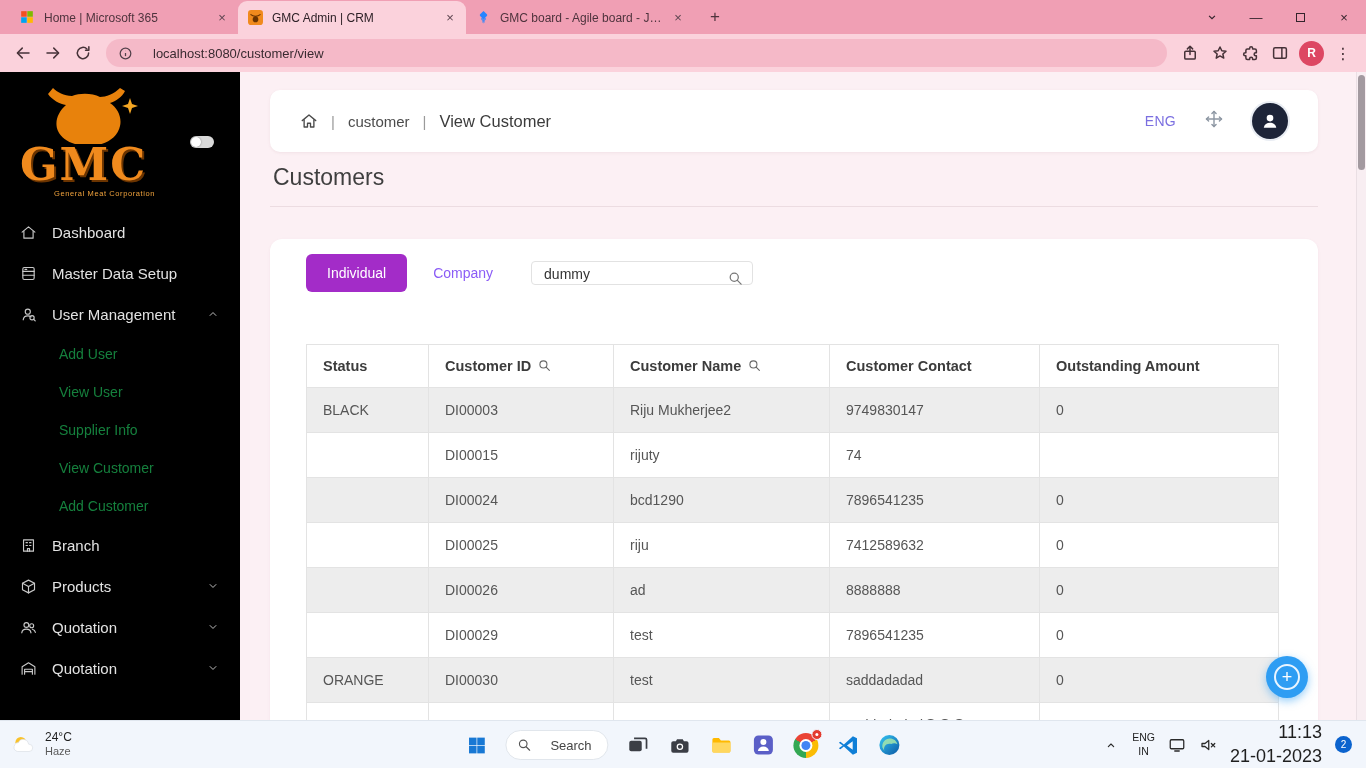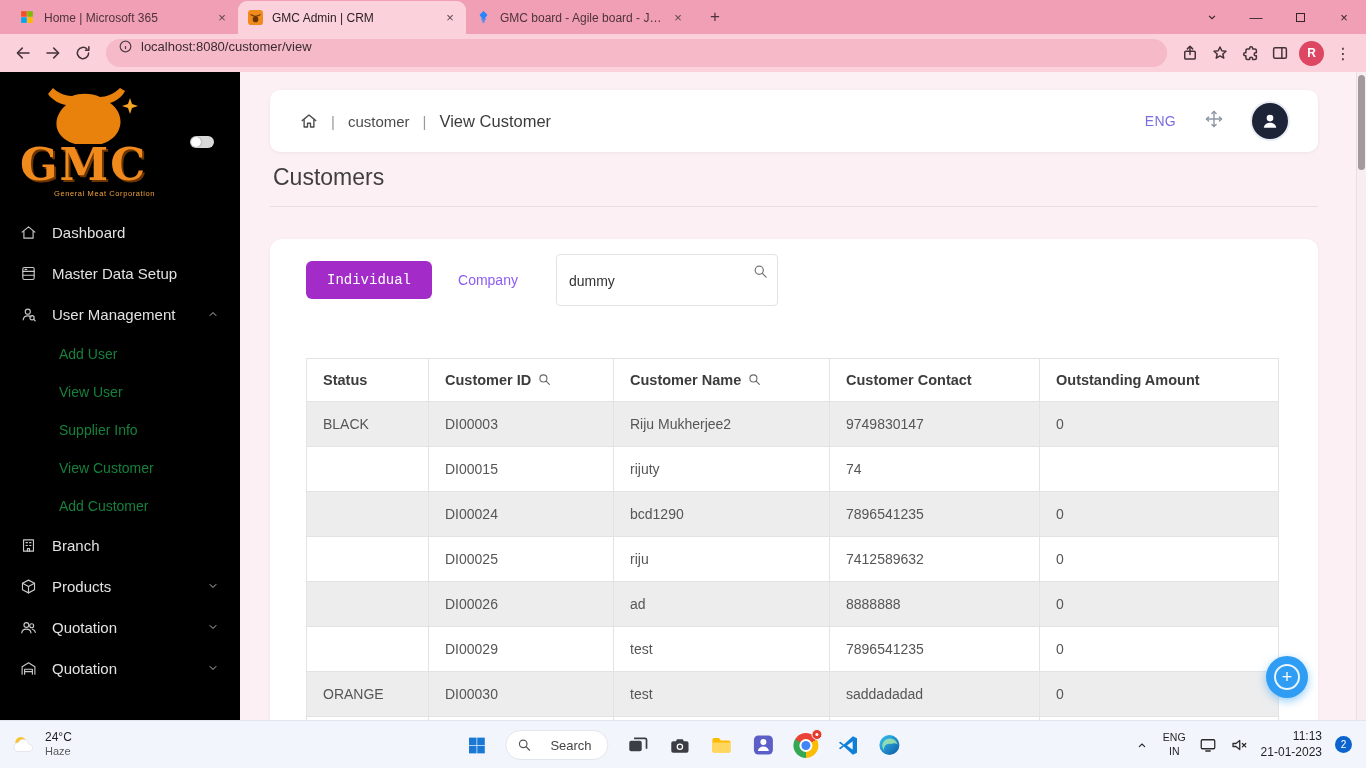--- a/index.html
+++ b/index.html
@@ -16,21 +16,21 @@
 .newtab{width:26px;height:26px;margin:0 0 4px 8px;font-size:17px;color:#4e333d;display:flex;align-items:center;justify-content:center}
 .win-zone{margin-left:auto;display:flex;height:34px}
 .win-btn{width:44px;display:flex;align-items:center;justify-content:center;color:#33232b;font-size:13px}
 .win-btn .box{width:9px;height:9px;border:1.5px solid #33232b;display:block}
 .win-btn svg{width:14px;height:14px;stroke:#33232b;fill:none;stroke-width:2}
 
 
 .toolbar{height:38px;background:#fbd2dc;display:flex;align-items:center;padding:0 8px;flex:none}
 .tool-btn{width:30px;height:30px;display:flex;align-items:center;justify-content:center;color:#463238;flex:none}
 .tool-btn svg{width:18px;height:18px;stroke:#463238;fill:none;stroke-width:2;stroke-linecap:round;stroke-linejoin:round}
-.omnibox{flex:1;height:28px;margin:0 8px;background:#f5b9c8;border-radius:14px;display:flex;align-items:flex-start;gap:8px;padding:0 12px;min-width:0}
+.omnibox{flex:1;height:28px;margin:0 8px;background:#f5b9c8;border-radius:14px;display:flex;align-items:center;gap:20px;padding:0 12px;min-width:0}
 .omnibox svg{width:15px;height:15px;stroke:#53404a;fill:none;stroke-width:2;flex:none}
 .omnibox .url{font-size:13px;color:#3a2b31;white-space:nowrap}
 .avatar-chip{width:25px;height:25px;border-radius:50%;background:#dd4763;color:#fff;font-size:12px;font-weight:bold;display:flex;align-items:center;justify-content:center;margin:0 4px;flex:none}
 .dots{font-family:"DejaVu Sans",sans-serif;font-size:16px;color:#463238}
 
 
 .app{flex:1;display:flex;min-height:0;position:relative}
 
 
 .sidebar{width:240px;background:#000;flex:none;position:relative;overflow:hidden}
@@ -54,24 +54,24 @@
 .crumb .sep{color:#9a9a9a}
 .crumb .page{font-size:16.5px;color:#3c3c3c}
 .top-right{margin-left:auto;display:flex;align-items:center;gap:28px}
 .eng{color:#7b6fe0;font-size:14px;letter-spacing:.3px;cursor:pointer}
 .move-icon svg{width:20px;height:20px;stroke:#8d97a3;fill:none;stroke-width:1.7;stroke-linecap:round;stroke-linejoin:round}
 .user-avatar{width:36px;height:36px;border-radius:50%;background:#1d2438;display:flex;align-items:center;justify-content:center;box-shadow:0 0 0 2px #e9edf3;cursor:pointer}
 .page-title{margin:12px 0 0 3px;font-size:23px;font-weight:500;color:#3f3f3f}
 .rule{border:none;border-top:1px solid #ecdce1;margin-top:15px}
 .card{background:#fff;border-radius:12px;margin-top:32px;padding:15px 36px;height:640px;box-shadow:0 1px 3px rgba(180,140,150,.10)}
 .filter{display:flex;align-items:center}
-.btn-primary{background:#a32cc8;color:#fff;border:none;border-radius:6px;padding:11px 21px;font-size:14px;font-family:Liberation Mono, monospace;cursor:pointer}
+.btn-primary{background:#a32cc8;color:#fff;border:none;border-radius:6px;padding:11px 21px;font-size:14px;font-family:Liberation Sans, sans-serif;cursor:pointer}
 .company{margin-left:26px;color:#8b5cf6;font-size:14px;cursor:pointer}
 .search-box{margin-left:38px;position:relative}
-.search-box input{width:222px;height:52px;border:1px solid #e2e2e2;border-radius:4px;padding:2px 36px 0 12px;font-size:14px;color:#333;font-family:inherit;outline:none;background:#fff}
+.search-box input{width:222px;height:24px;border:1px solid #e2e2e2;border-radius:4px;padding:2px 36px 0 12px;font-size:14px;color:#333;font-family:inherit;outline:none;background:#fff}
 .search-box .mag{position:absolute;right:10px;top:10px}
 svg.mag{width:15px;height:15px;stroke:#777;fill:none;stroke-width:2;stroke-linecap:round}
 table{margin-top:52px;border-collapse:collapse;table-layout:fixed;width:972px}
 th{font-size:14.5px;font-weight:bold;color:#3c3c3c;text-align:left;padding:13px 16px;border:1px solid #e3e3e3;background:#fff}
 th svg.mag{width:13px;height:13px;vertical-align:-1px;margin-left:7px;stroke:#666}
 td{font-size:14px;color:#565656;padding:14px 16px;border:1px solid #e3e3e3;overflow:hidden;white-space:nowrap}
 tbody tr:nth-child(odd) td{background:#ededed}
 .fab{position:absolute;right:48px;bottom:22px;width:42px;height:42px;border-radius:50%;background:#2e9df3;border:none;box-shadow:0 3px 8px rgba(46,157,243,.5);display:flex;align-items:center;justify-content:center;cursor:pointer}
 .fab .ring{width:26px;height:26px;border:2px solid #eaf5ff;border-radius:50%;display:flex;align-items:center;justify-content:center;color:#fff;font-size:18px;line-height:1}
 
@@ -89,21 +89,21 @@
 .search-pill{height:30px;background:#fff;border:1px solid #e1e6ec;border-radius:16px;display:flex;align-items:center;gap:19px;padding:0 16px 0 11px;font-size:13px;color:#454545;cursor:pointer}
 .search-pill svg{width:14px;height:14px;stroke:#555;fill:none;stroke-width:2;stroke-linecap:round}
 .chrome-ball{width:25px;height:25px;border-radius:50%;background:conic-gradient(from 60deg,#fbbc05 0 120deg,#34a853 0 240deg,#ea4335 0 360deg);position:relative}
 .chrome-ball::before{content:"";position:absolute;inset:6px;background:#fff;border-radius:50%}
 .chrome-ball::after{content:"";position:absolute;inset:8px;background:#4285f4;border-radius:50%}
 .chrome-badge{position:absolute;top:-3px;right:-4px;width:11px;height:11px;border-radius:50%;background:#e33b2e;border:1.5px solid #f2f6fc}
 .chrome-badge::after{content:"";position:absolute;inset:3px;border-radius:50%;background:#fff}
 .tb-right{margin-left:auto;display:flex;align-items:center;gap:13px;padding-right:14px}
 .tb-right svg{stroke:#2a2a2a;fill:none;stroke-width:1.7;stroke-linecap:round;stroke-linejoin:round}
 .tb-lang{font-size:10.5px;color:#1f1f1f;text-align:center;line-height:1.3;cursor:pointer}
-.tb-clock{font-size:12px;color:#1f1f1f;text-align:right;line-height:1.3;cursor:pointer}
+.tb-clock{font-size:18px;color:#1f1f1f;text-align:right;line-height:1.3;cursor:pointer}
 .tb-badge{width:17px;height:17px;border-radius:50%;background:#0b63ce;color:#fff;font-size:10px;display:flex;align-items:center;justify-content:center;cursor:pointer}
 </style>
 </head>
 <body>
 
 <div class="root">
 
   <div class="tabstrip">
     <div class="tab">
       <span class="favicon">

